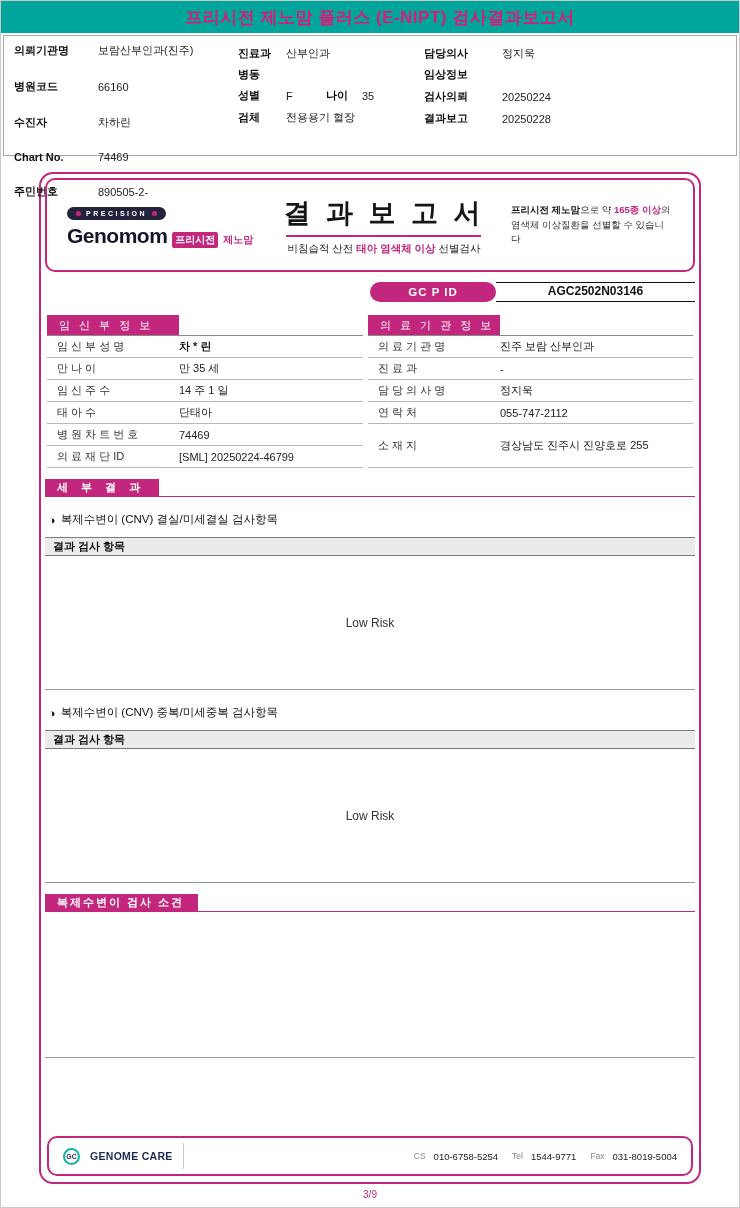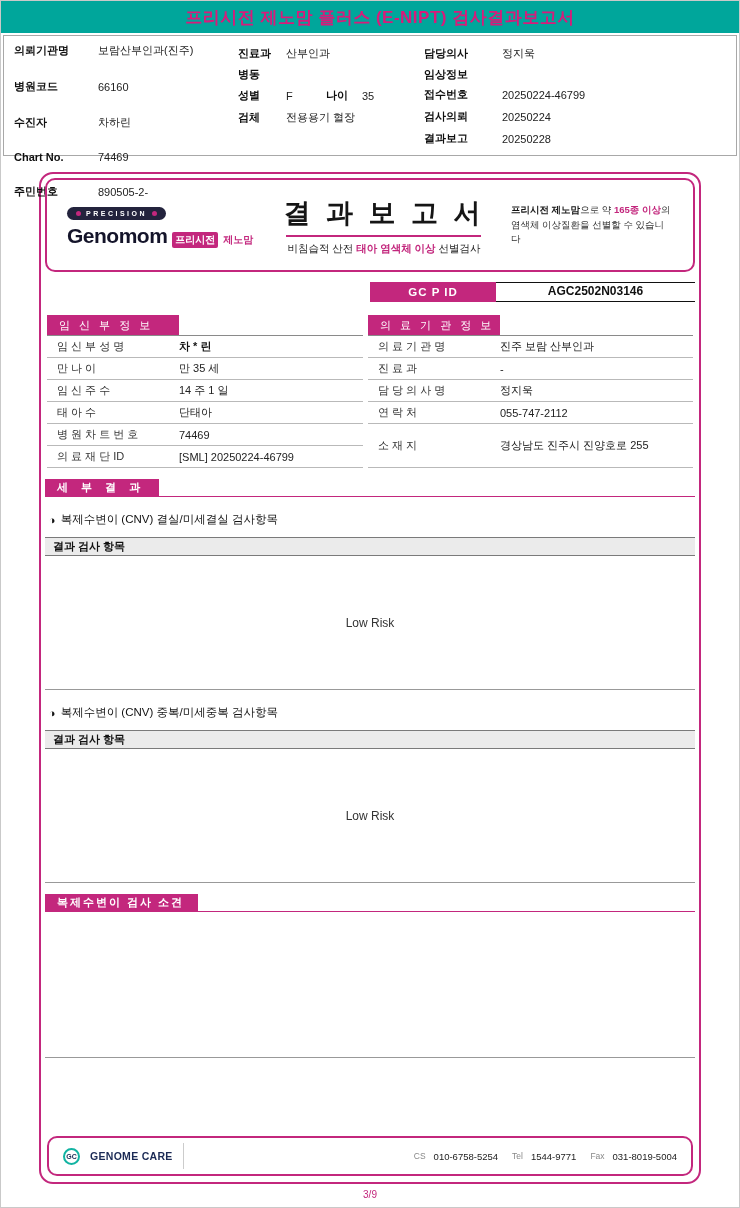--- a/index.html
+++ b/index.html
@@ -50,21 +50,21 @@
   .title-block{text-align:center;}
   .report-title{font-size:27px;font-weight:bold;letter-spacing:4px;color:#151515;}
   .title-underline{height:2px;background:var(--magenta);margin:4px auto 5px;width:195px;}
   .report-sub{font-size:10.5px;color:#222;}
   .hl{color:var(--magenta);font-weight:bold;}
   .side-note{width:162px;font-size:9.5px;color:#333;line-height:1.55;}
   .side-note b{color:#111;}
 
   
   .gcpid-row{display:flex;justify-content:flex-end;margin-top:10px;}
-  .gcpid-label{width:126px;background:var(--magenta);color:#fff;font-weight:bold;font-size:11.5px;text-align:center;line-height:20px;letter-spacing:1px;}
+  .gcpid-label{width:126px;background:var(--magenta);color:#fff;font-weight:bold;font-size:11.5px;text-align:center;line-height:20px;letter-spacing:1px;border-radius:10px;}
   .gcpid-value{width:199px;border-top:1.5px solid #111;border-bottom:1.5px solid #111;font-weight:bold;font-size:12px;text-align:center;line-height:17px;background:#fff;color:#111;}
 
   
   .tables-row{display:flex;justify-content:space-between;margin-top:13px;padding:0 2px;}
   .itable{width:316px;}
   .itable.right{width:325px;}
   .itable-head{background:var(--magenta);color:#fff;font-size:11px;font-weight:normal;letter-spacing:3px;width:132px;line-height:20px;height:20px;padding-left:12px;}
   .itable-body{border-top:1px solid #8a8a8a;}
   .trow{display:flex;border-bottom:1px solid #b9b9b9;height:22px;align-items:center;font-size:11px;color:#222;}
   .trow.tall{height:44px;align-items:center;}
@@ -153,24 +153,20 @@
     </div>
 
     <div class="info-col col3">
       <div class="irow">
         <span class="ilabel w3">담당의사</span>
         <span class="ivalue">정지욱</span>
       </div>
       <div class="irow">
         <span class="ilabel w3">임상정보</span>
         <span class="ivalue"></span>
-      </div>
-      <div class="irow">
-        <span class="ilabel w3">접수번호</span>
-        <span class="ivalue">20250224-46799</span>
       </div>
       <div class="irow tall">
         <span class="ilabel w3">검사의뢰</span>
         <span class="ivalue">20250224</span>
       </div>
       <div class="irow">
         <span class="ilabel w3">결과보고</span>
         <span class="ivalue">20250228</span>
       </div>
     </div>

